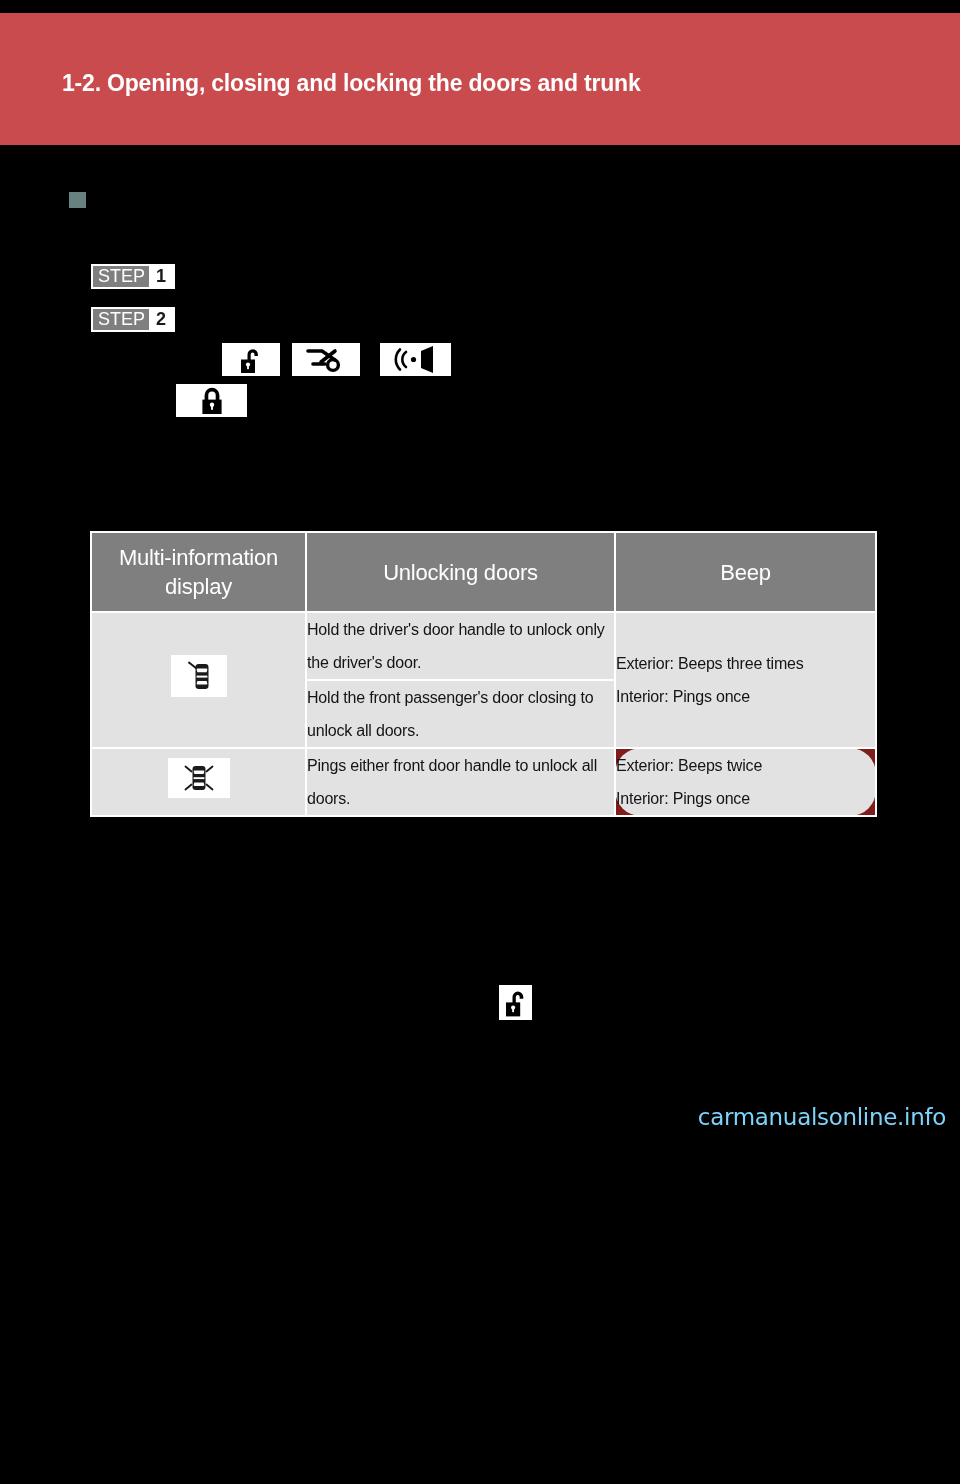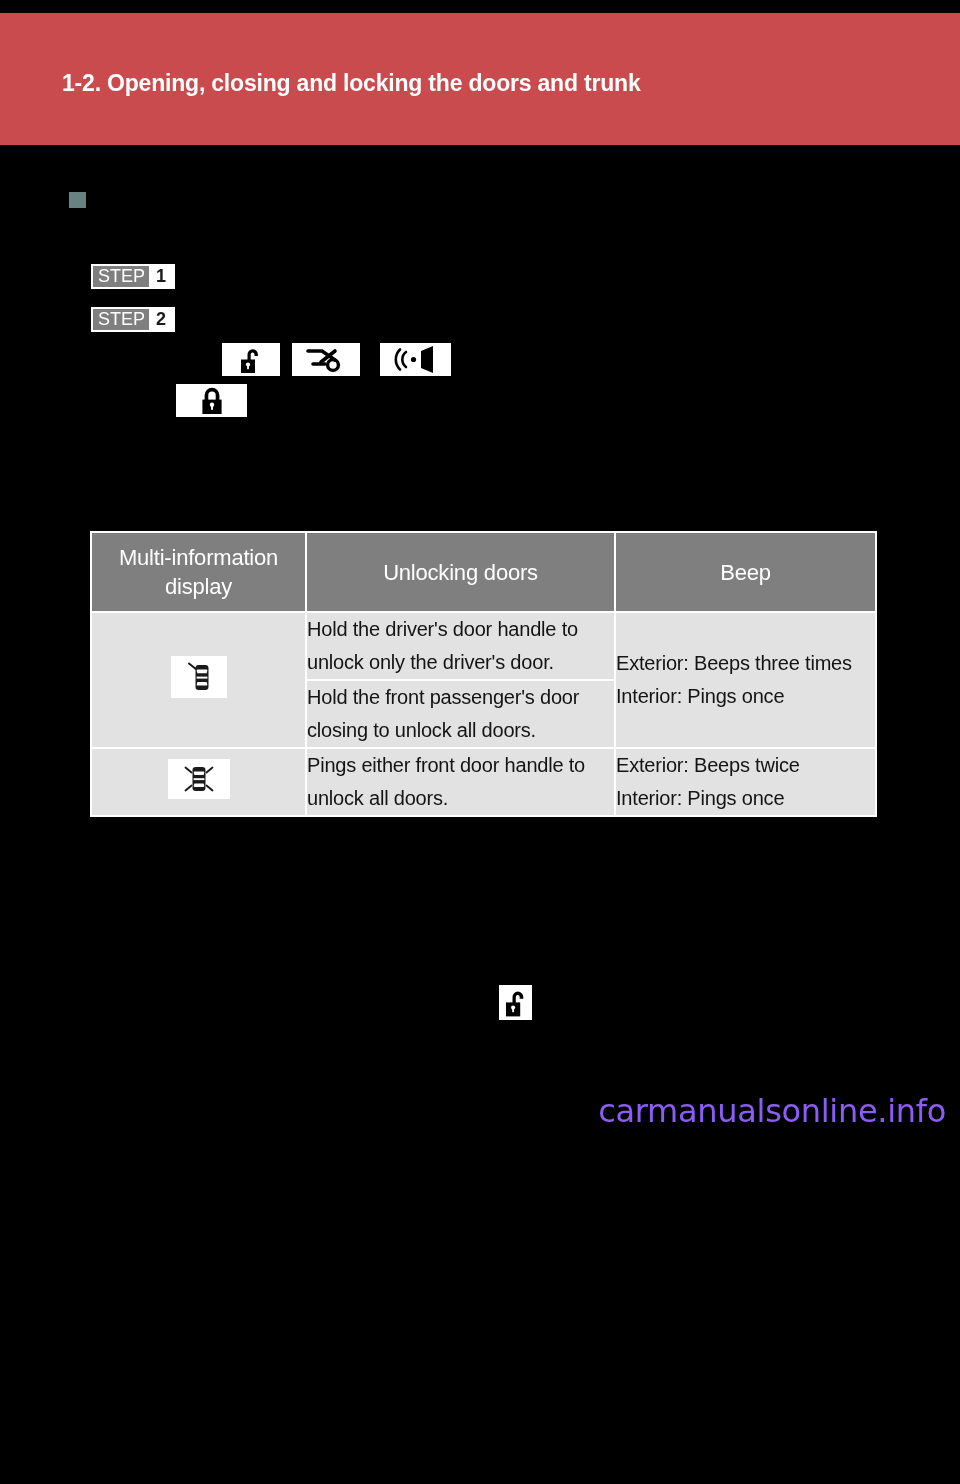--- a/index.html
+++ b/index.html
@@ -126,21 +126,21 @@
     font-size: 22px;
     font-weight: normal;
     text-align: center;
     height: 78px;
     line-height: 29px;
     letter-spacing: -0.2px;
   }
   #spec-table tbody td {
     background: #e2e2e2;
     color: #141414;
-    font-size: 20px;
+    font-size: 16px;
     line-height: 33px;
     letter-spacing: -0.2px;
   }
   .col-display  { width: 213px; }
   .col-unlock   { width: 307px; }
   .col-beep     { width: 259px; }
 
   td.cell-display {
     text-align: center;
   }
@@ -160,22 +160,22 @@
     background: #ffffff;
   }
   .car-chip.driver { width: 56px; height: 42px; }
   .car-chip.all    { width: 62px; height: 40px; }
 
   
   #footer-watermark {
     position: absolute;
     right: 14px;
     bottom: 6px;
-    font-size: 32px;
-    color: #8b5cf6;
+    font-size: 23px;
+    color: #7dd3fc;
     letter-spacing: -0.3px;
     font-family: "DejaVu Sans", sans-serif;
   }
 
   
   svg { display: block; }
 </style>
 </head>
 <body>
 
@@ -272,21 +272,21 @@
               <path d="M15.6 25 h8.8 a1 1 0 0 0 0.9 -1.2 l-0.7 -2.4 h-9.2 l-0.7 2.4 a1 1 0 0 0 0.9 1.2 z" fill="#ffffff"></path>
               <rect x="14.6" y="16.2" width="10.8" height="1.9" fill="#ffffff"></rect>
               <path d="M12.5 10.5 L6.5 5.5" stroke="#1a1a1a" stroke-width="1.9" fill="none" stroke-linecap="round"></path>
               <path d="M27.5 10.5 L33.5 5.5" stroke="#1a1a1a" stroke-width="1.9" fill="none" stroke-linecap="round"></path>
               <path d="M12.5 23.5 L6.5 28.5" stroke="#1a1a1a" stroke-width="1.9" fill="none" stroke-linecap="round"></path>
               <path d="M27.5 23.5 L33.5 28.5" stroke="#1a1a1a" stroke-width="1.9" fill="none" stroke-linecap="round"></path>
             </svg>
           </span>
         </td>
         <td class="cell-text">Pings either front door handle to unlock all doors.</td>
-        <td class="cell-beep" style="white-space: pre-line;">Exterior: Beeps twice
+        <td class="cell-beep" style="white-space: pre-line; border-radius: 26px;">Exterior: Beeps twice
 Interior: Pings once</td>
       </tr>
     </tbody>
   </table>
 
   <div class="icon-chip" id="icon-unlock-2">
     <svg width="28" height="32" viewBox="0 0 28 32" aria-hidden="true">
       <path d="M10.5 16 V10 a5.4 5.4 0 0 1 10.8 0 v1.8 h-3.6 V10 a1.95 1.95 0 0 0 -3.9 0 V16 z" fill="#000000"></path>
       <rect x="4" y="15.4" width="14.2" height="14" fill="#000000"></rect>
       <circle cx="11.1" cy="20.6" r="2.1" fill="#ffffff"></circle>

